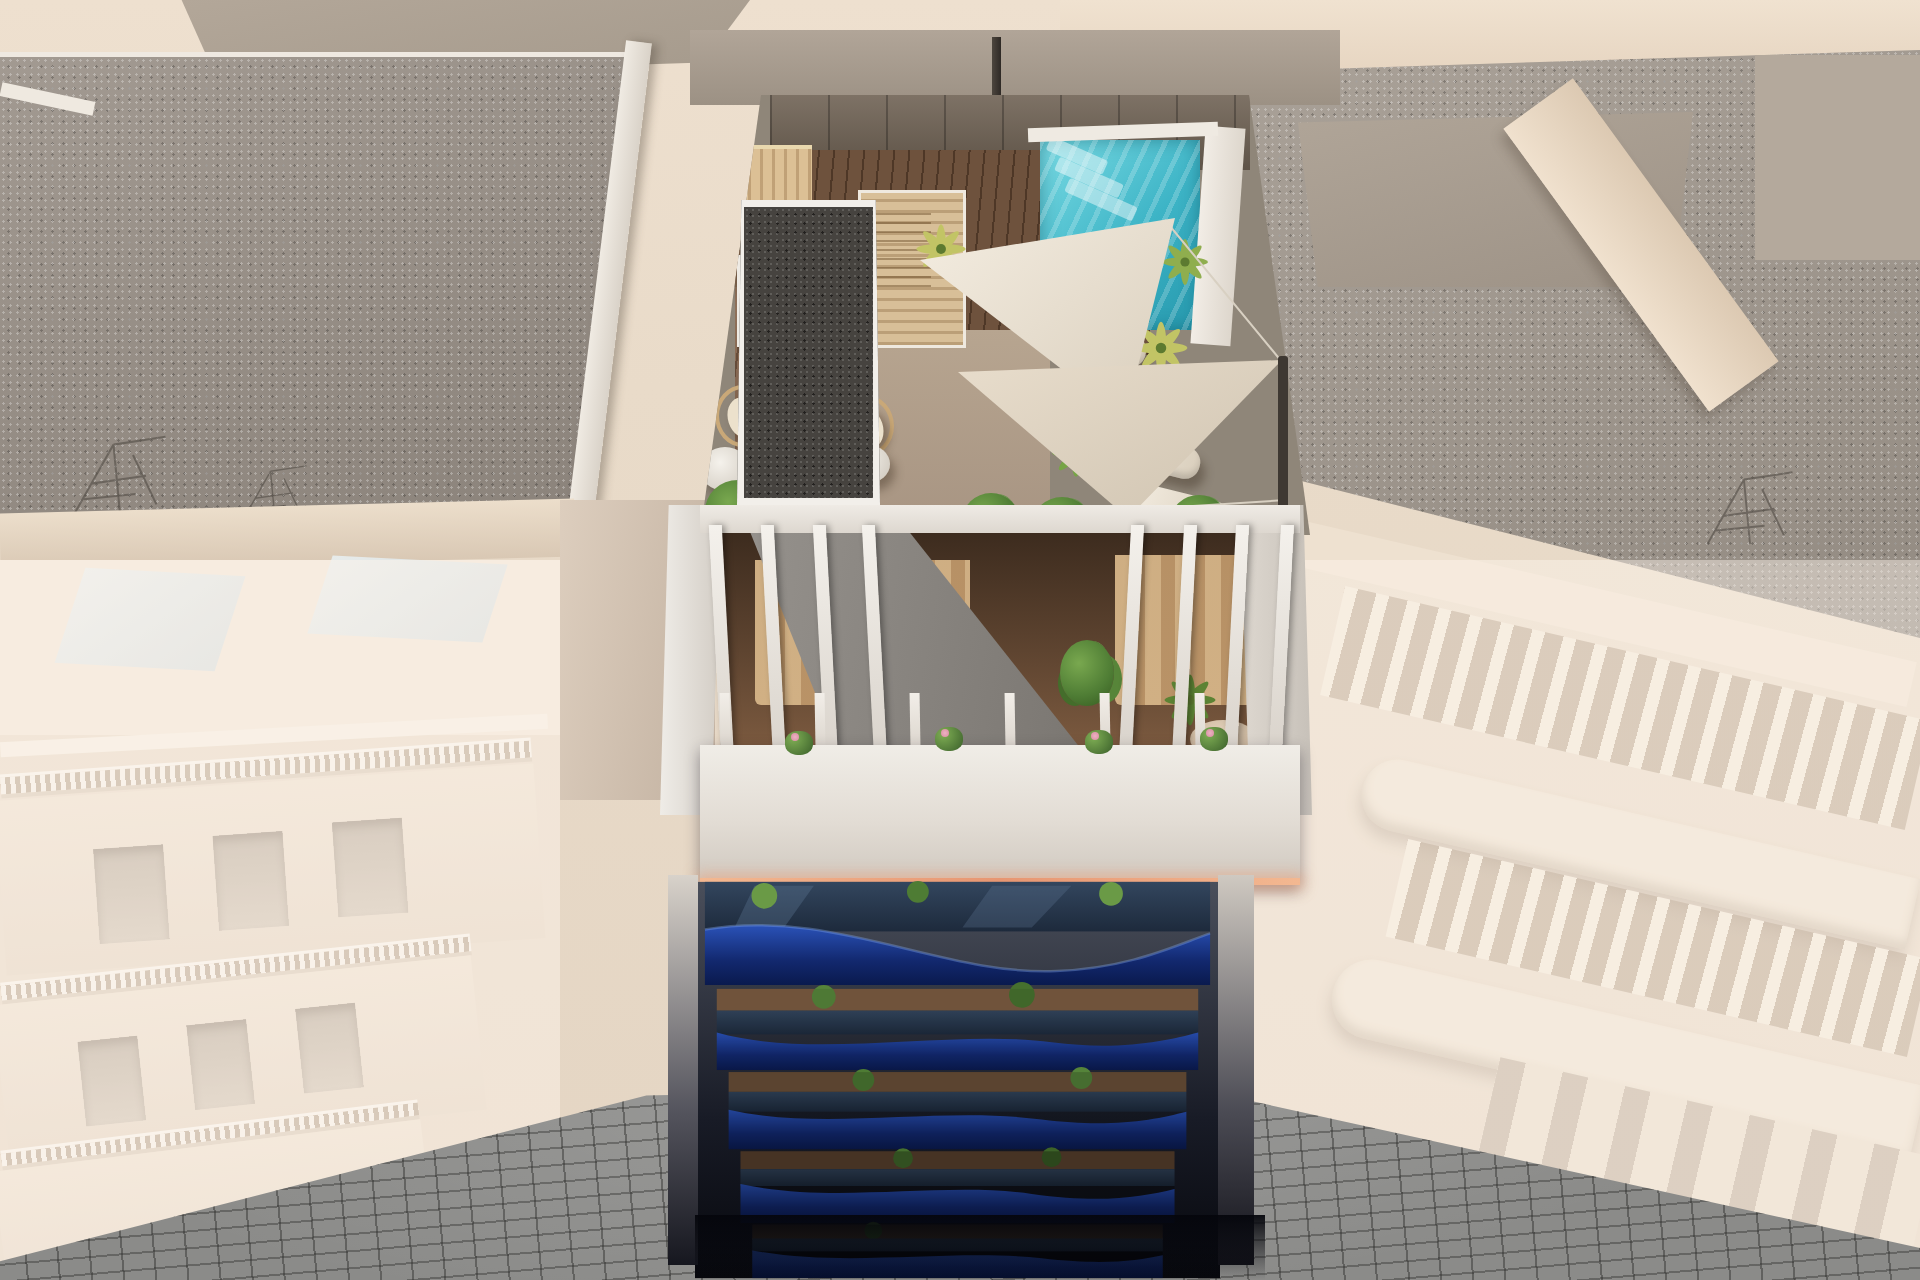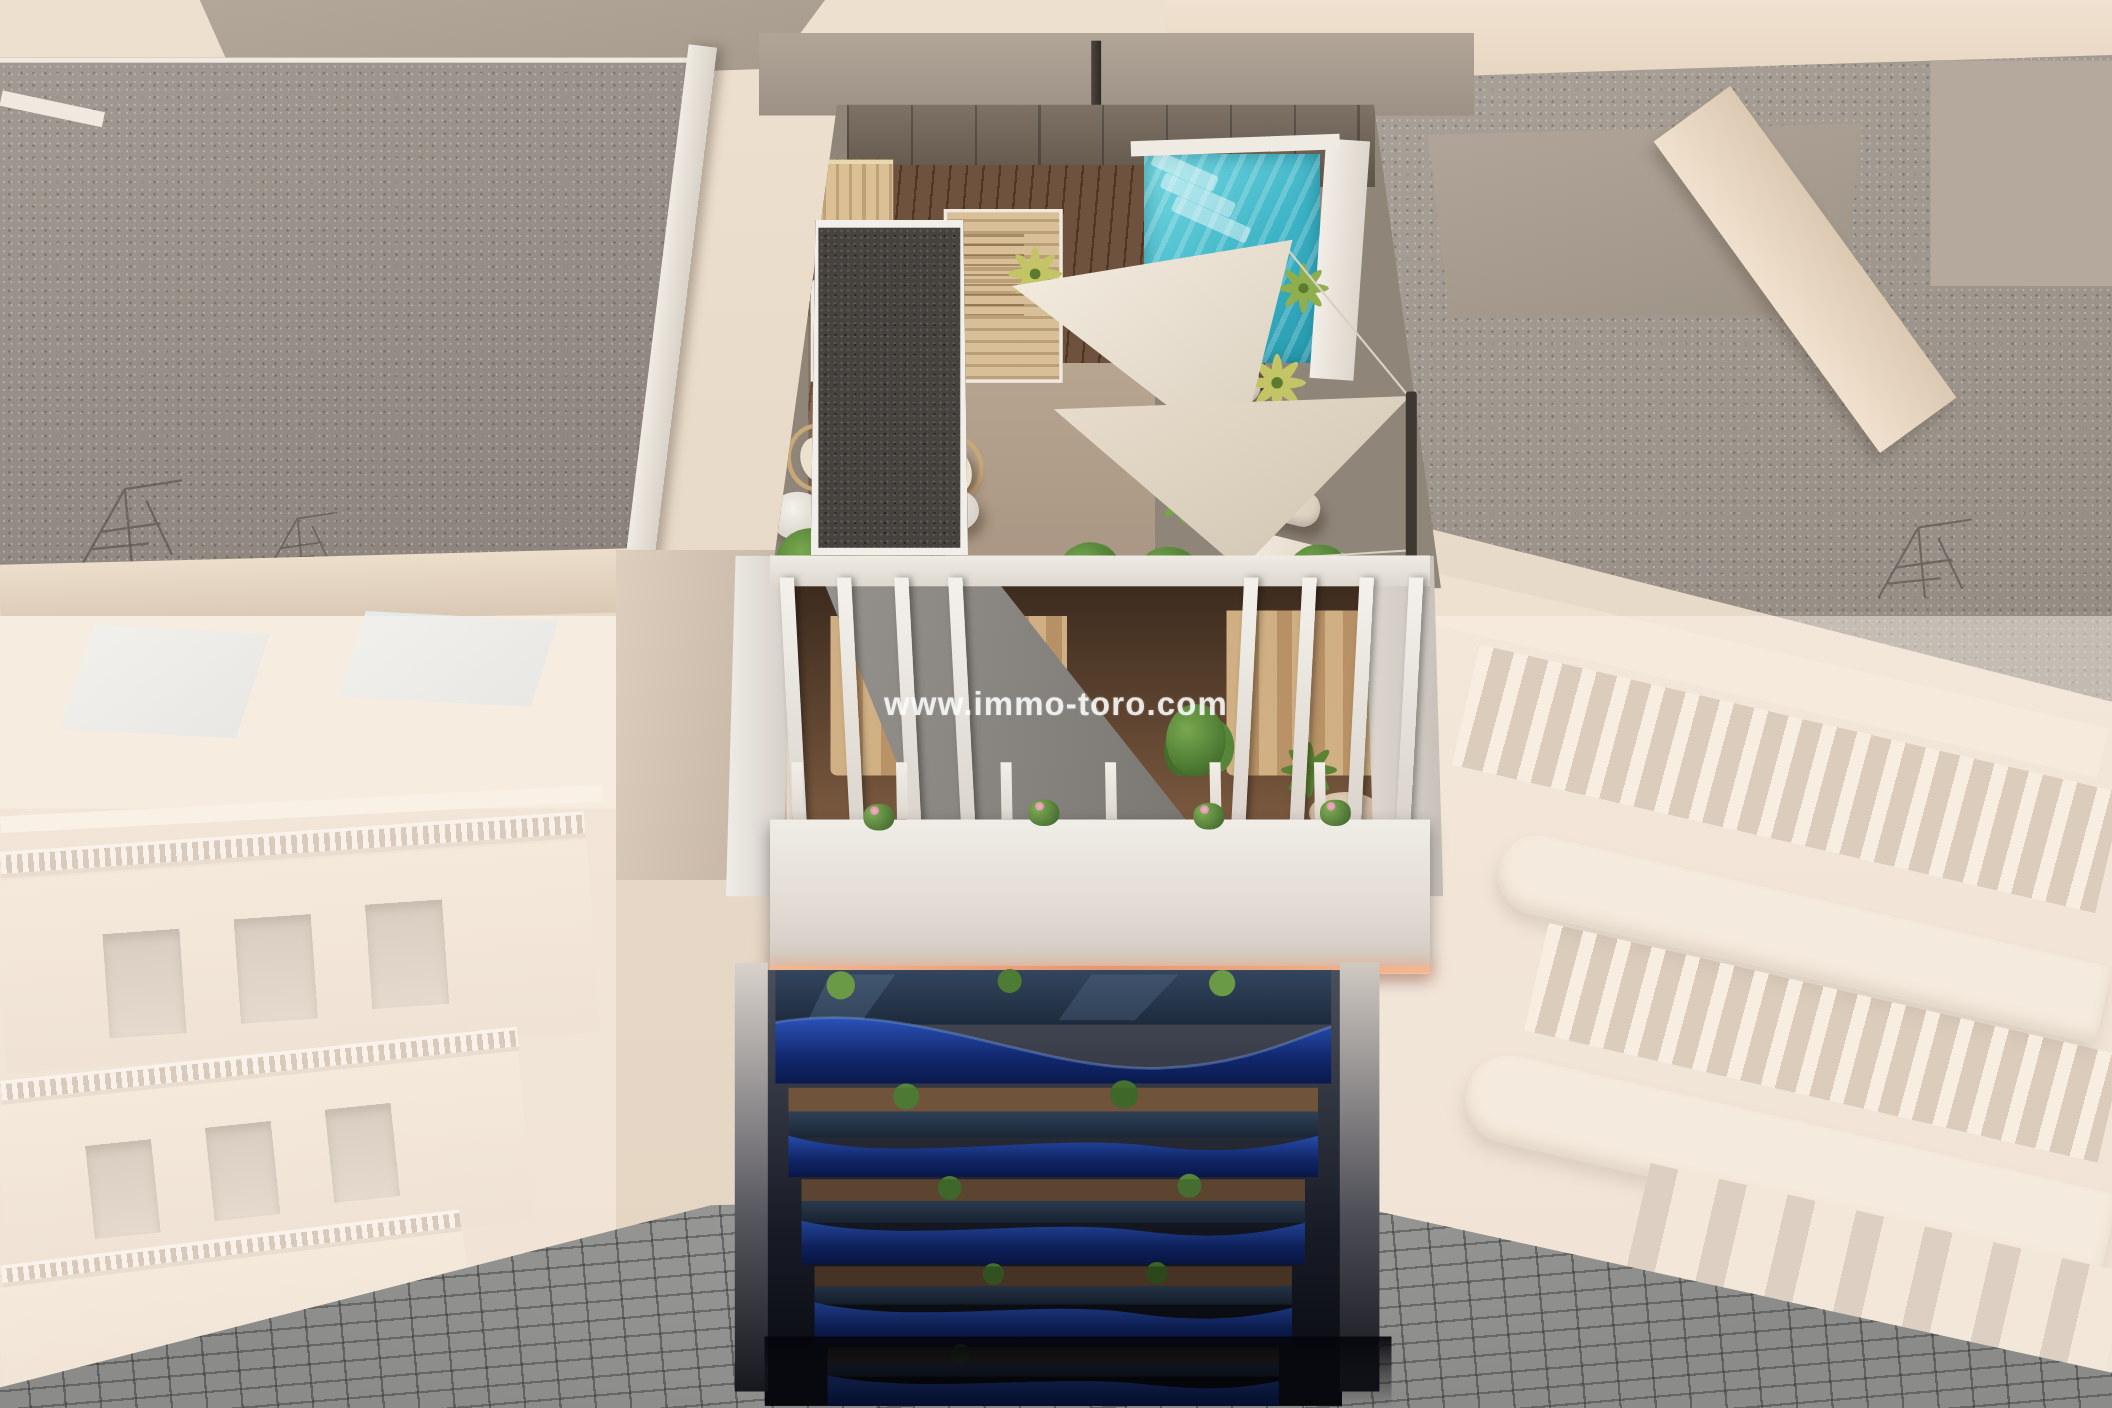--- a/index.html
+++ b/index.html
@@ -431,14 +431,13 @@
         <path d="M58,372 C150,390 260,370 350,380 C410,387 445,383 472,377 L472,400 L58,400 Z" fill="url(#wv)"></path>
         <rect x="58" y="346" width="414" height="54" fill="#000" opacity=".42"></rect>
       </g>
     </svg>
 
     <div class="abs" id="flankL"></div>
     <div class="abs" id="flankR"></div>
     <div class="abs" id="baseShadow"></div>
   </div>
 
-  <div class="abs" id="watermark">www.immo-toro.com</div>
 </div>
 
 </body></html>

